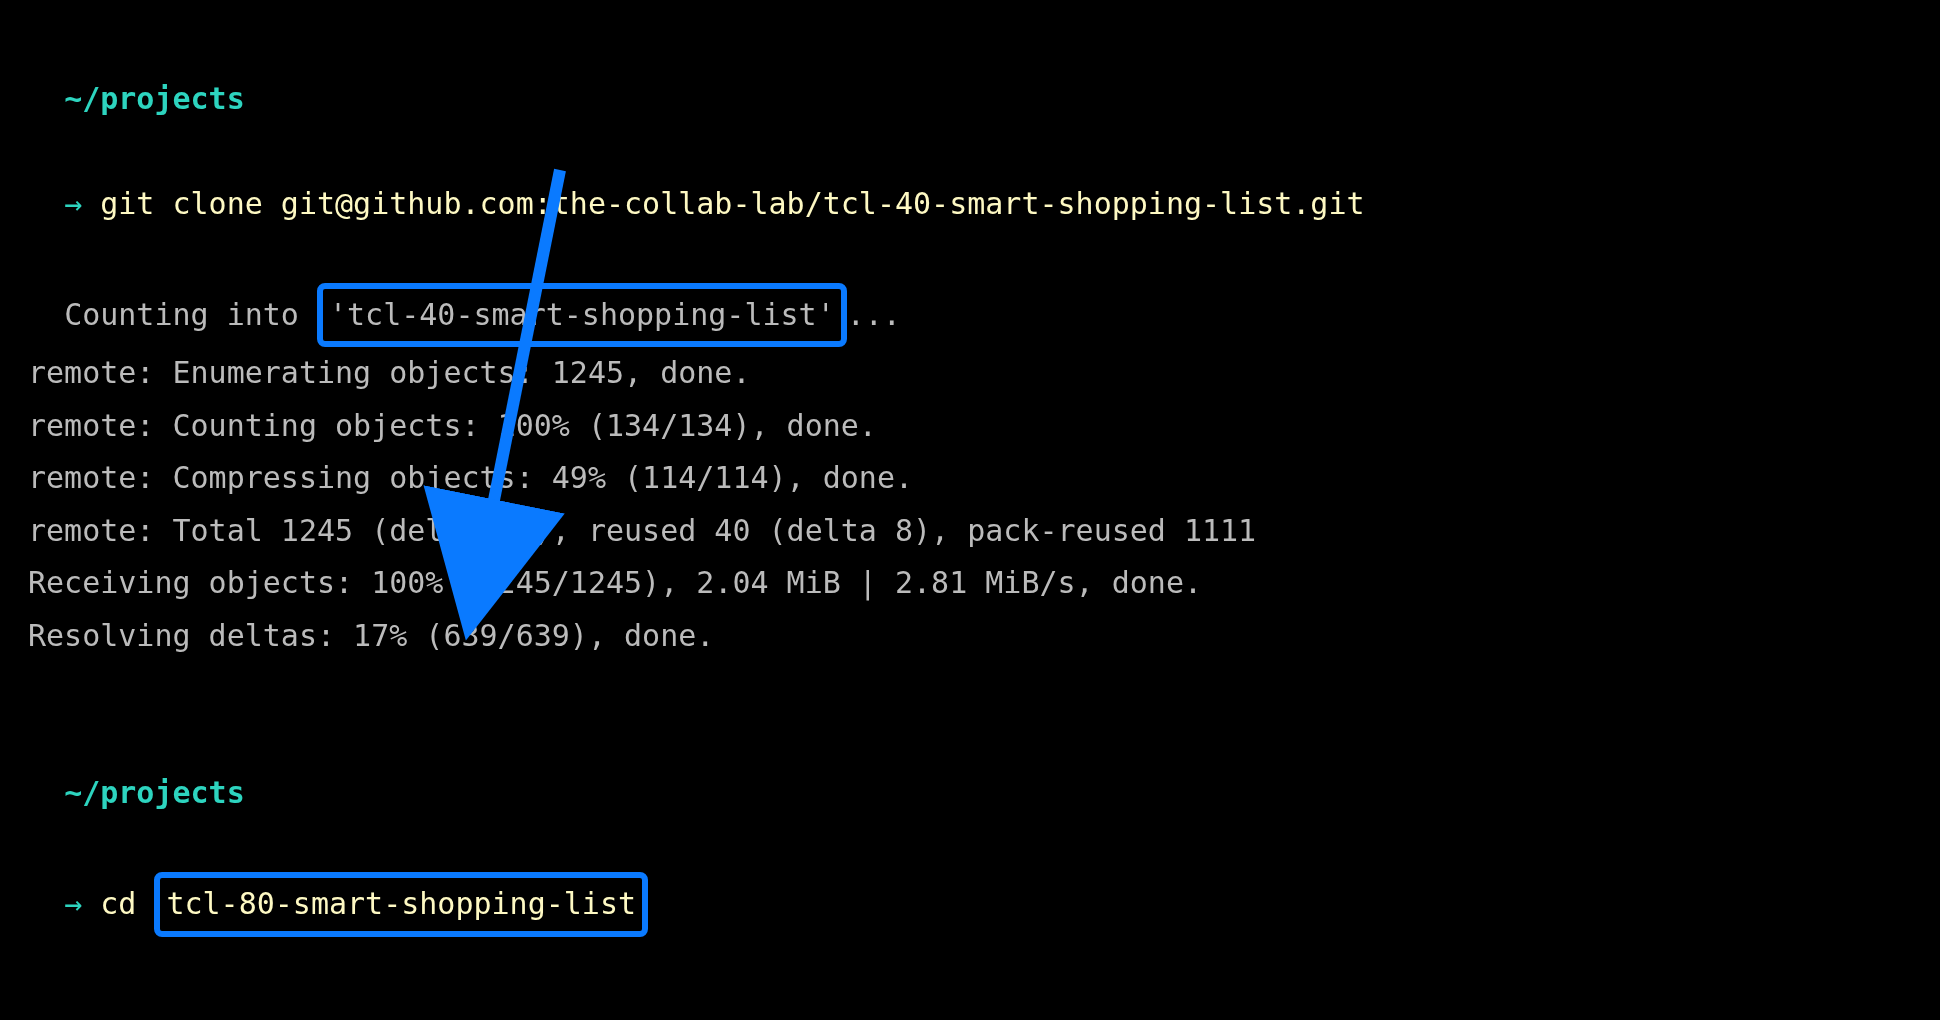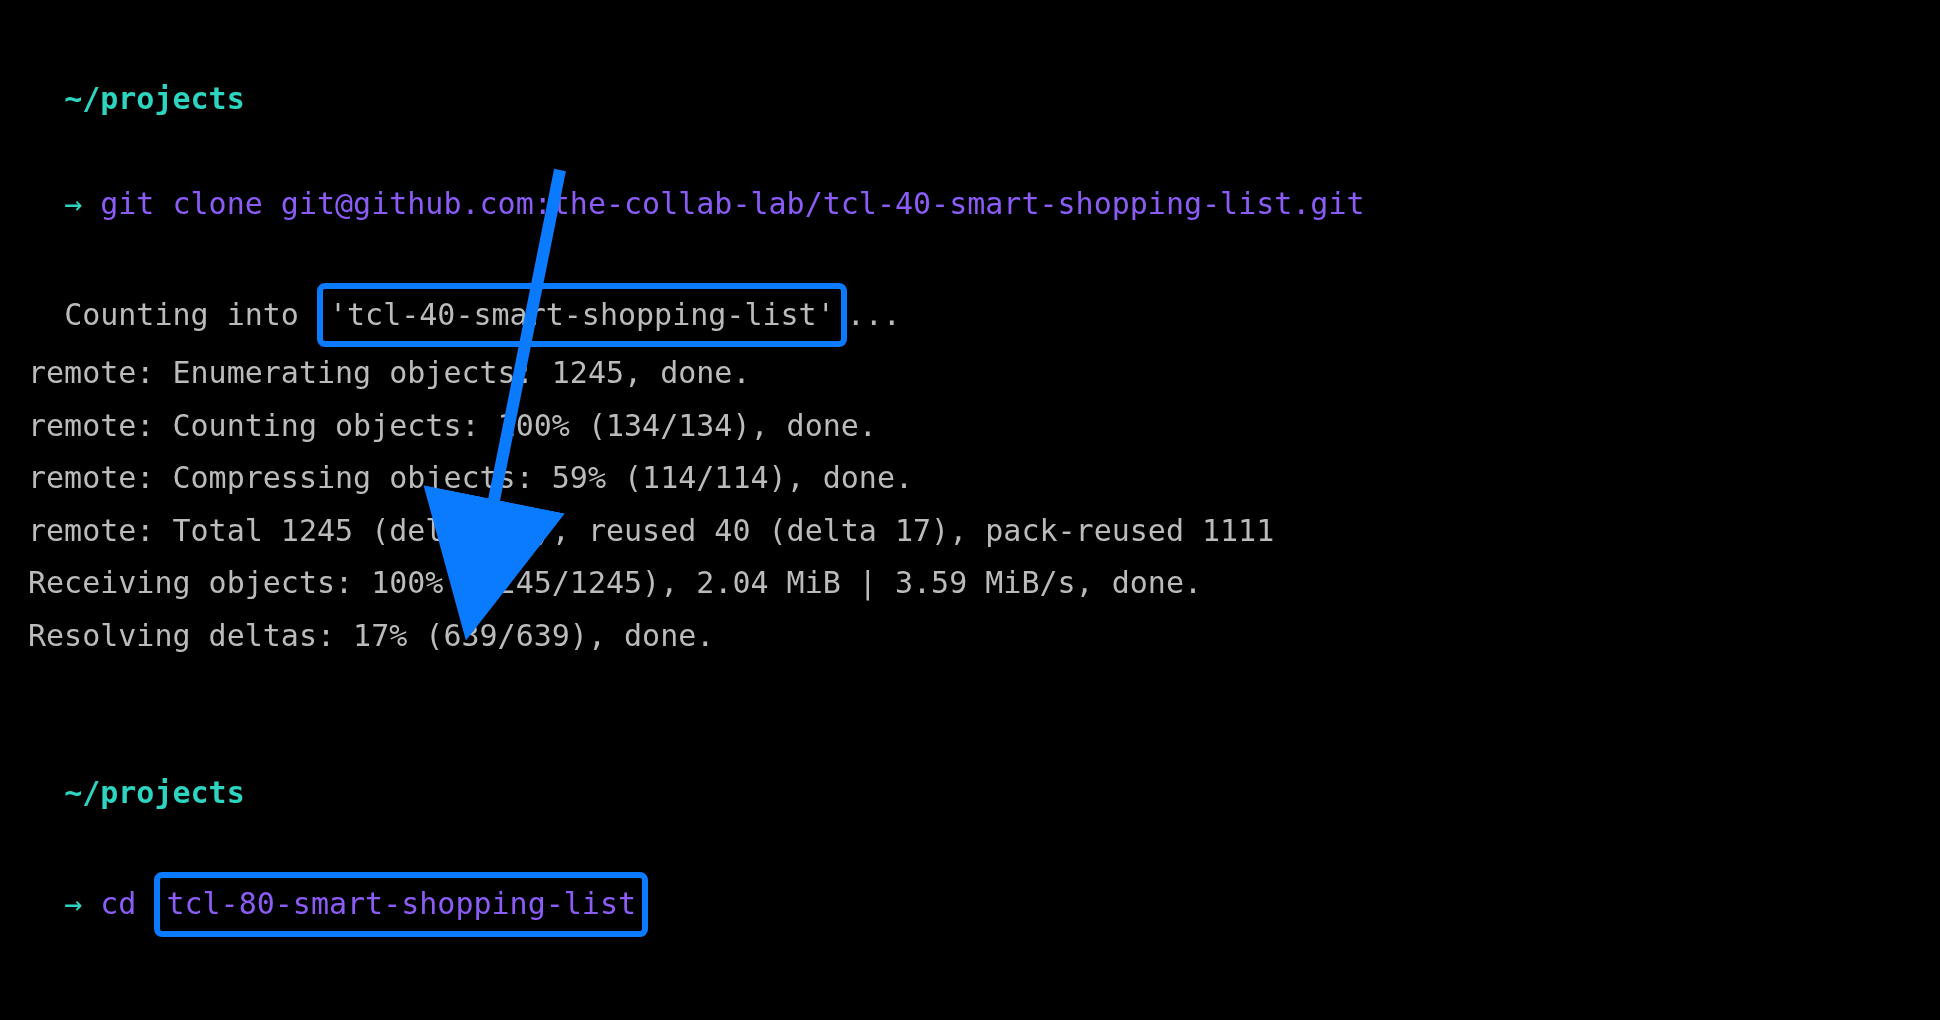--- a/index.html
+++ b/index.html
@@ -20,21 +20,21 @@
       position: relative;
     }
     .prompt-path {
       color: #2dd4bf;
       font-weight: bold;
     }
     .arrow-prompt {
       color: #2dd4bf;
     }
     .command {
-      color: #8b5cf6;
+      color: #fef9c3;
     }
     .output {
       color: #bbbbbb;
     }
     .highlight-box {
       border: 6px solid #0a7aff;
       border-radius: 8px;
       padding: 0 6px;
       display: inline-block;
     }
@@ -53,23 +53,23 @@
   <span class="prompt-path">~/projects</span>
 </div>
 <div class="line">
   <span class="arrow-prompt">→</span><span> </span><span class="command">git clone git@github.com:the-collab-lab/tcl-40-smart-shopping-list.git</span>
 </div>
 <div class="line output">
   <span>Counting into </span><span class="highlight-box"><span>'tcl-40-smart-shopping-list'</span></span><span>...</span>
 </div>
 <div class="line output">remote: Enumerating objects: 1245, done.</div>
 <div class="line output">remote: Counting objects: 100% (134/134), done.</div>
-<div class="line output">remote: Compressing objects: 59% (114/114), done.</div>
-<div class="line output">remote: Total 1245 (delta 39), reused 40 (delta 17), pack-reused 1111</div>
-<div class="line output">Receiving objects: 100% (1245/1245), 2.04 MiB | 3.59 MiB/s, done.</div>
+<div class="line output">remote: Compressing objects: 49% (114/114), done.</div>
+<div class="line output">remote: Total 1245 (delta 39), reused 40 (delta 8), pack-reused 1111</div>
+<div class="line output">Receiving objects: 100% (1245/1245), 2.04 MiB | 2.81 MiB/s, done.</div>
 <div class="line output">Resolving deltas: 17% (639/639), done.</div>
 <div class="line">&nbsp;</div>
 <div class="line">
   <span class="prompt-path">~/projects</span>
 </div>
 <div class="line">
   <span class="arrow-prompt">→</span><span> </span><span class="command">cd </span><span class="highlight-box"><span class="command">tcl-80-smart-shopping-list</span></span>
 </div>
 <div class="line">&nbsp;</div>
 <div class="line">

